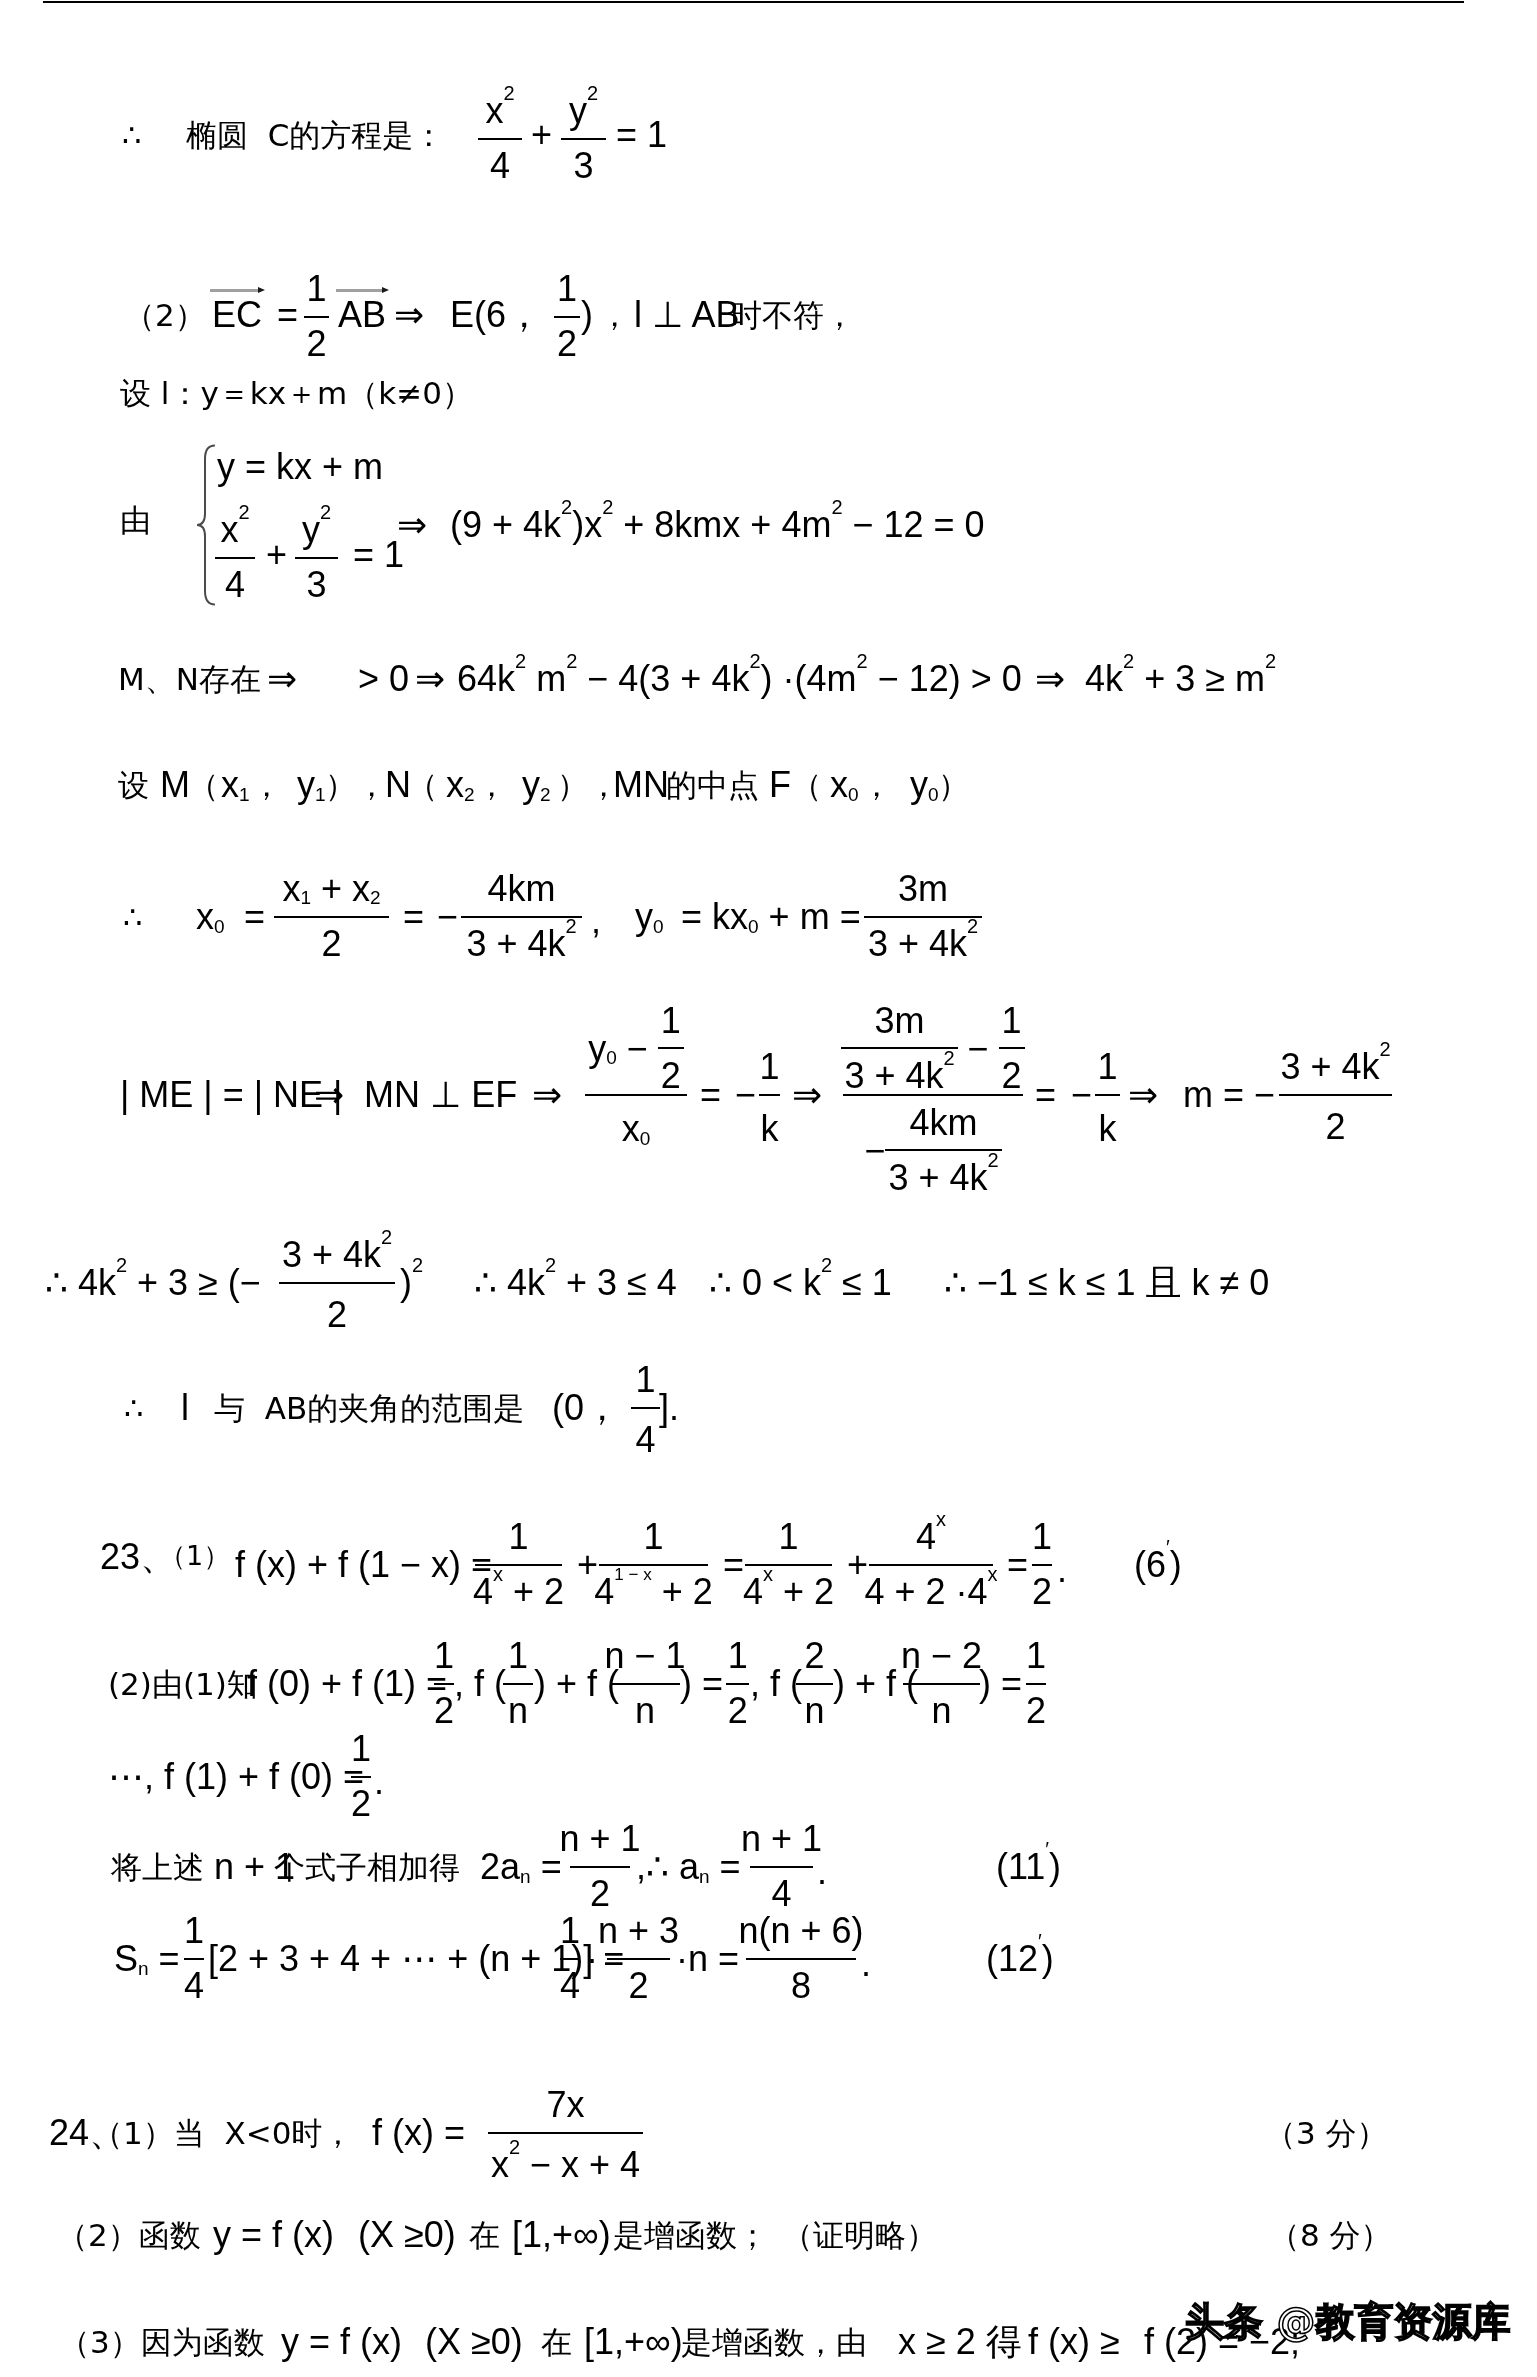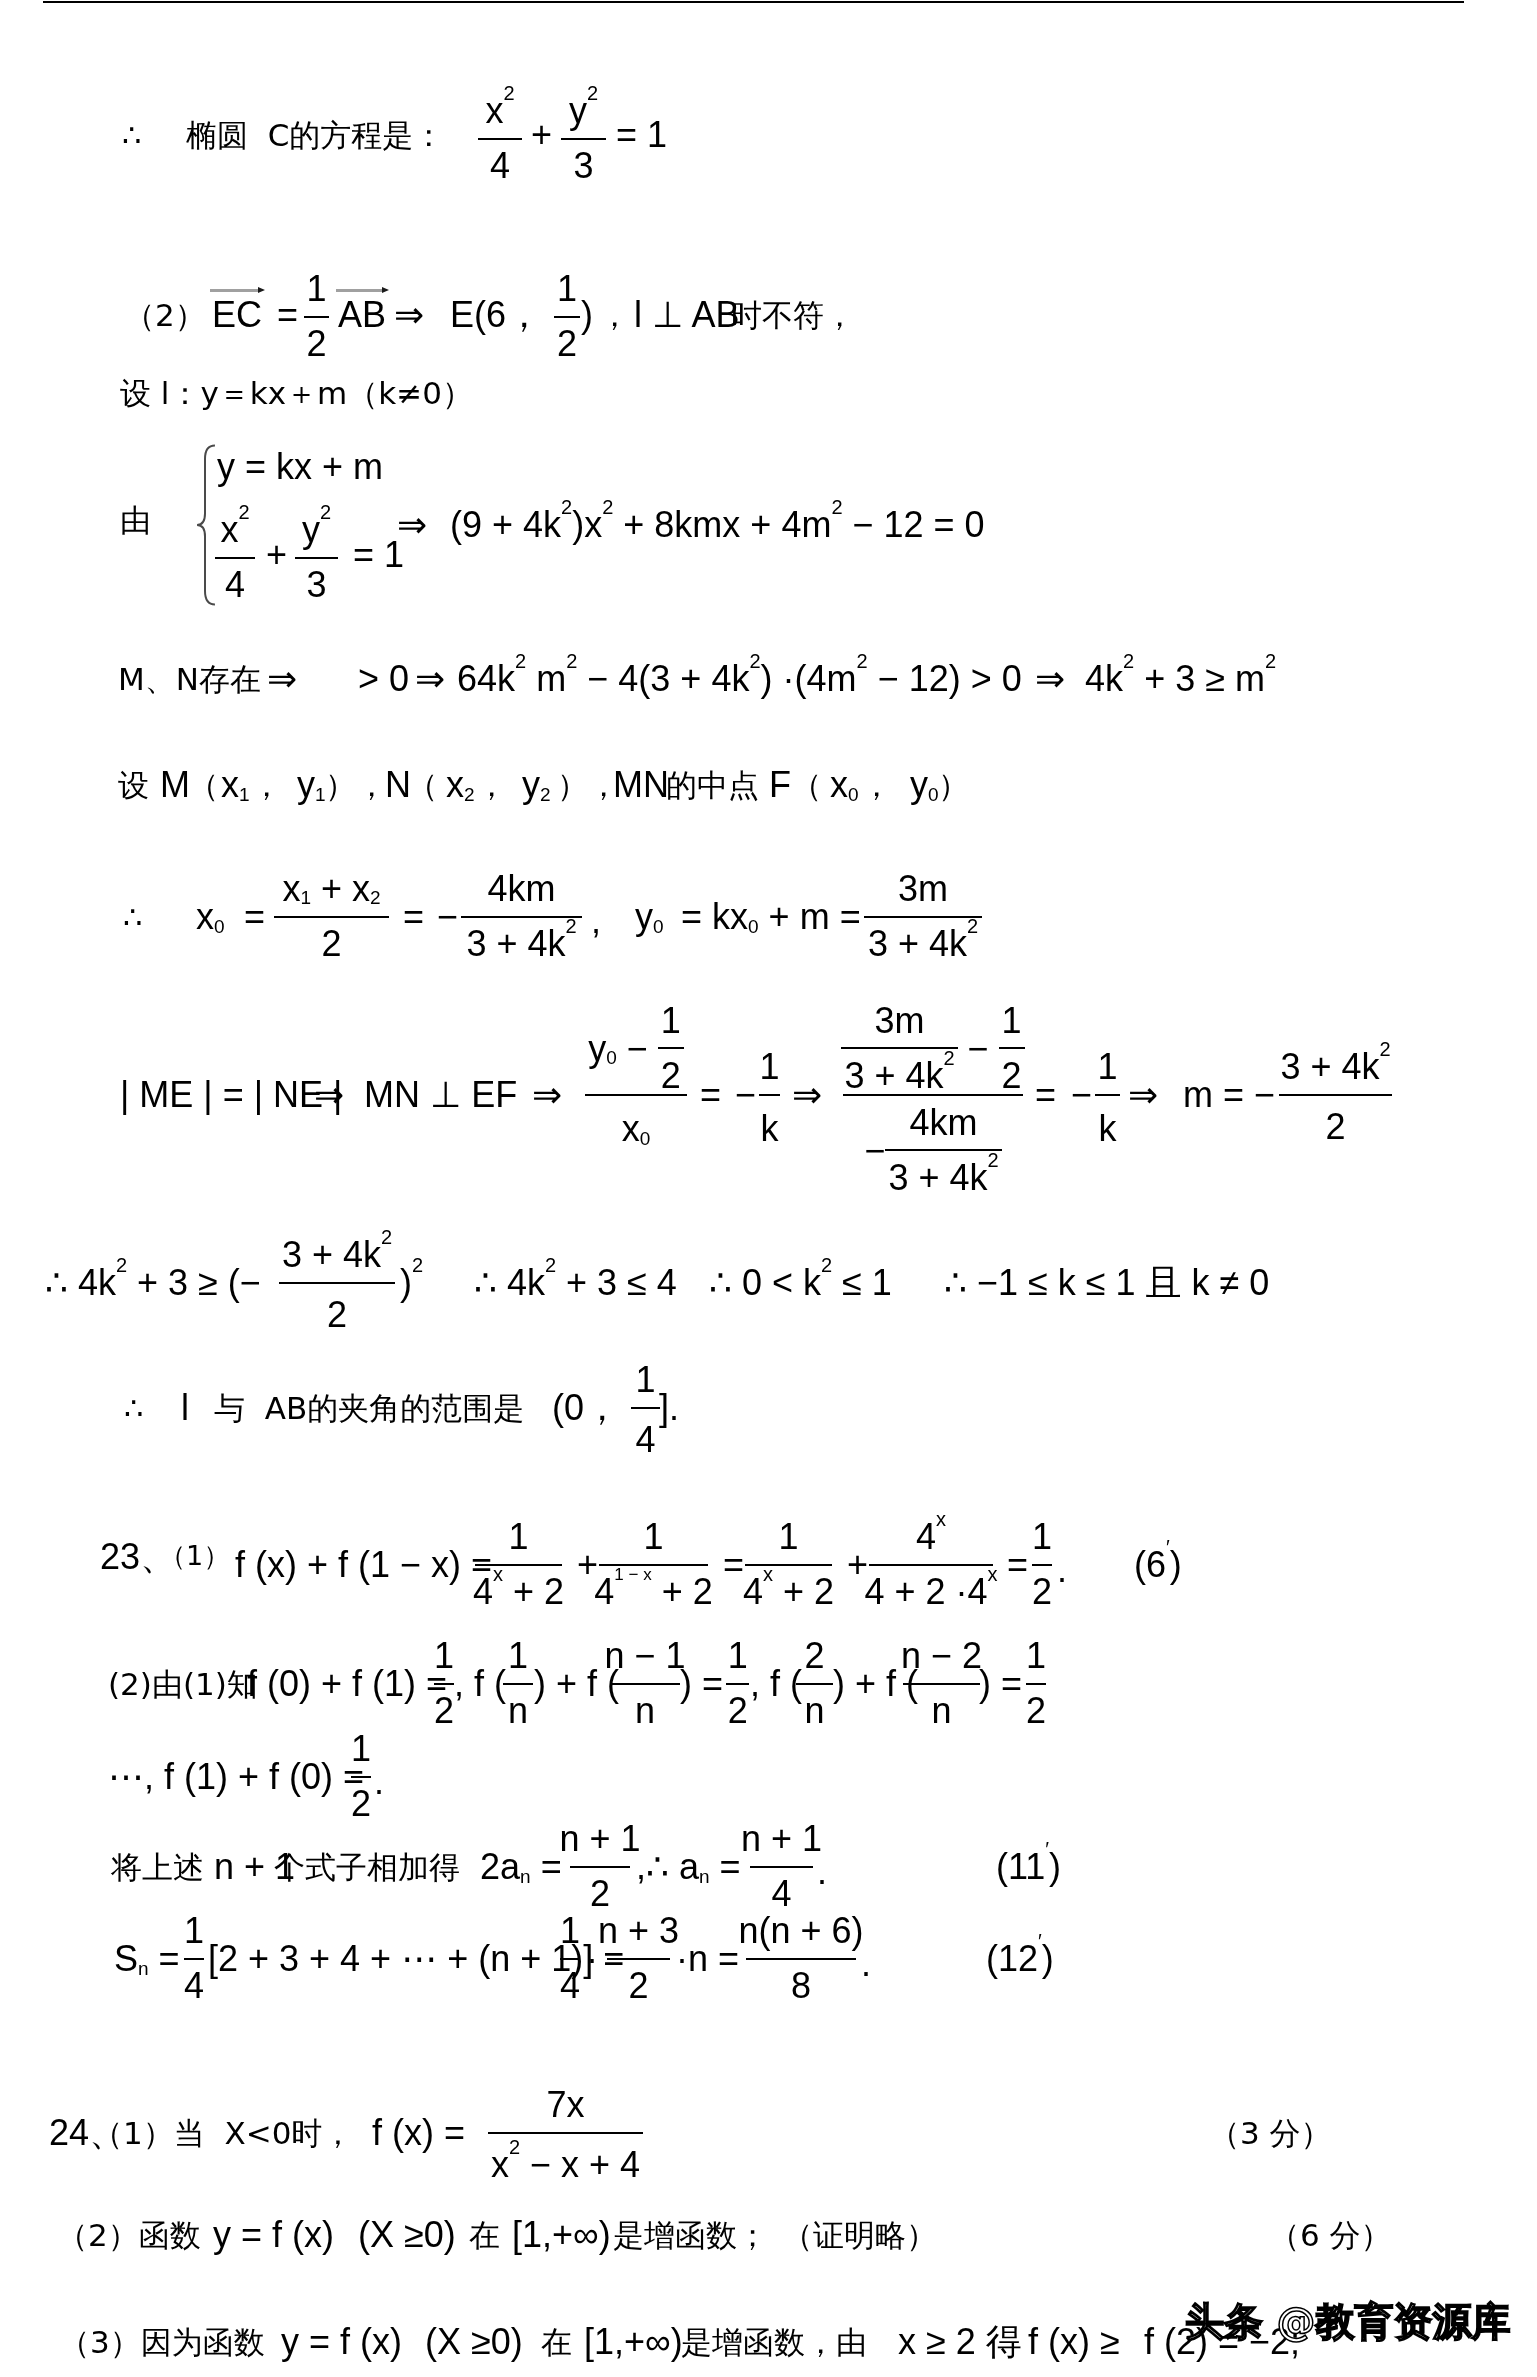--- a/index.html
+++ b/index.html
@@ -387,32 +387,32 @@
 
 <div class="L" style="top:2133px">
   <span class="t" style="left:49px">24、</span>
   <span class="t cn" style="left:92px">（1）当  X&lt;0时，</span>
   <span class="t" style="left:372px">f (x) =</span>
   <span class="fb" style="left:488px;width:155px">
     <span class="n">7x</span>
     <span class="bar"></span>
     <span class="d" style="top:14px"><span>x</span><span class="sp">2</span><span> − x + 4</span></span>
   </span>
-  <span class="t cn" style="left:1209px">（3 分）</span>
+  <span class="t cn" style="left:1265px">（3 分）</span>
 </div>
 
 <div class="L" style="top:2235px">
   <span class="t cn" style="left:57px">（2）函数</span>
   <span class="t" style="left:213px">y = f (x)</span>
   <span class="t" style="left:358px">(X ≥0)</span>
   <span class="t cn" style="left:469px">在</span>
   <span class="t" style="left:512px">[1,+∞)</span>
   <span class="t cn" style="left:613px">是增函数；</span>
   <span class="t cn" style="left:782px">（证明略）</span>
-  <span class="t cn" style="left:1269px">（6 分）</span>
+  <span class="t cn" style="left:1269px">（8 分）</span>
 </div>
 
 <div class="L" style="top:2342px">
   <span class="t cn" style="left:59px">（3）因为函数</span>
   <span class="t" style="left:281px">y = f (x)</span>
   <span class="t" style="left:425px">(X ≥0)</span>
   <span class="t cn" style="left:541px">在</span>
   <span class="t" style="left:584px">[1,+∞)</span>
   <span class="t cn" style="left:681px">是增函数，由</span>
   <span class="t" style="left:898px">x ≥ 2 得</span>

